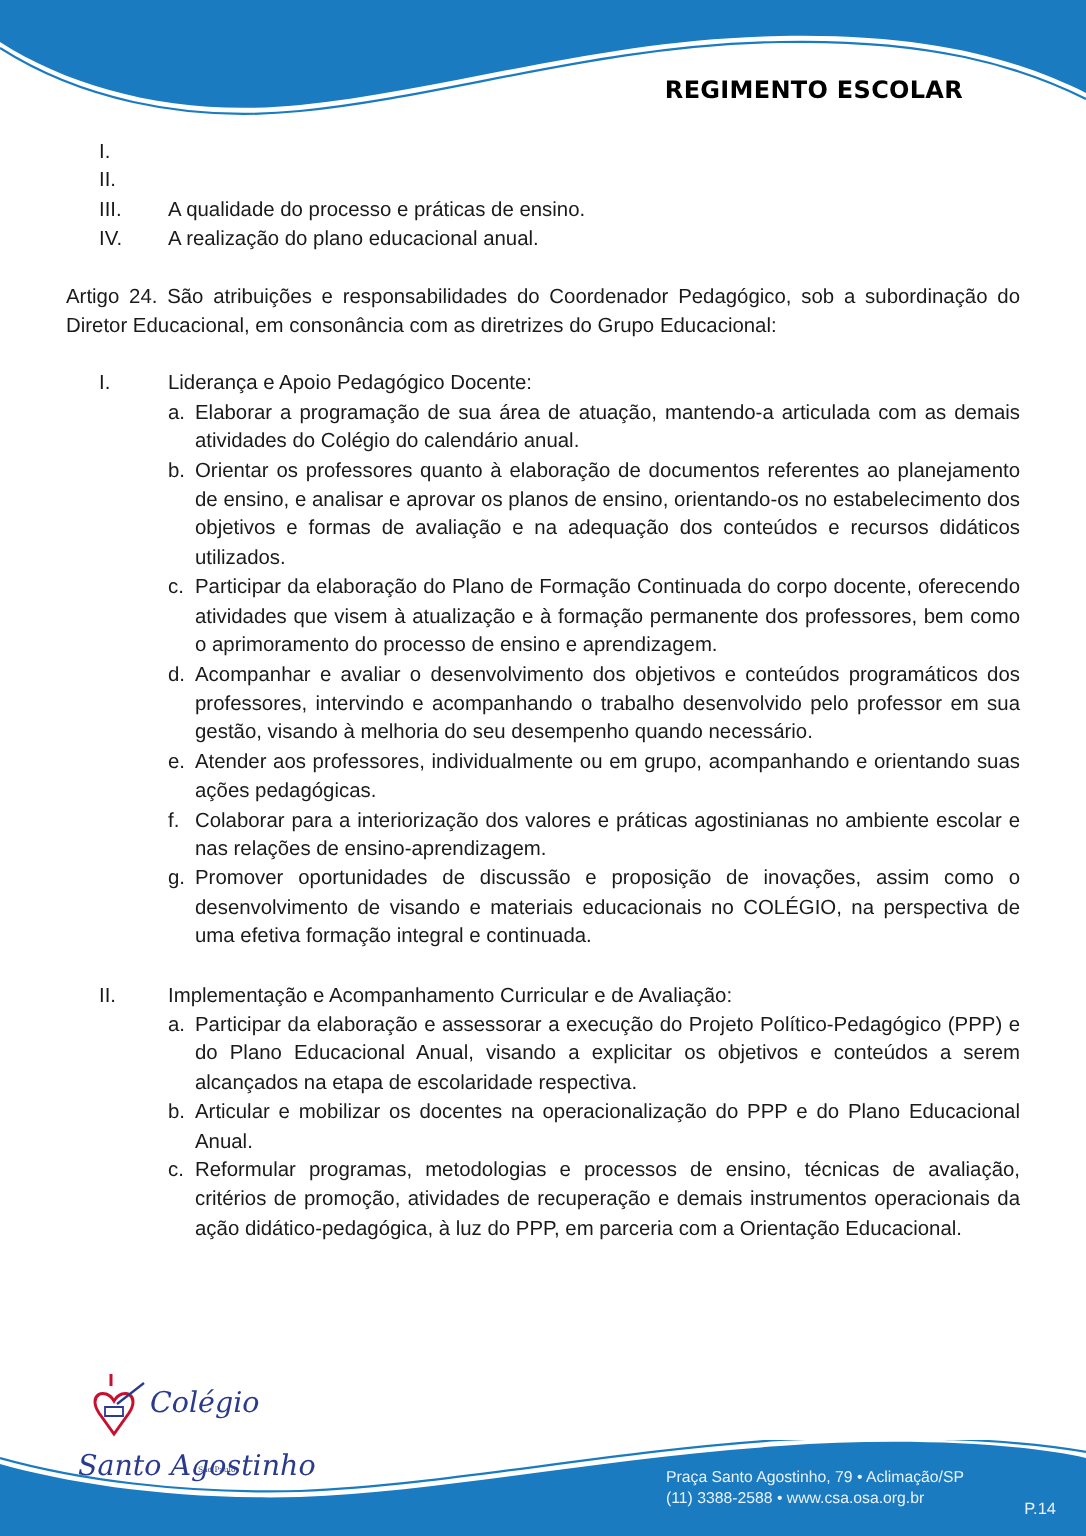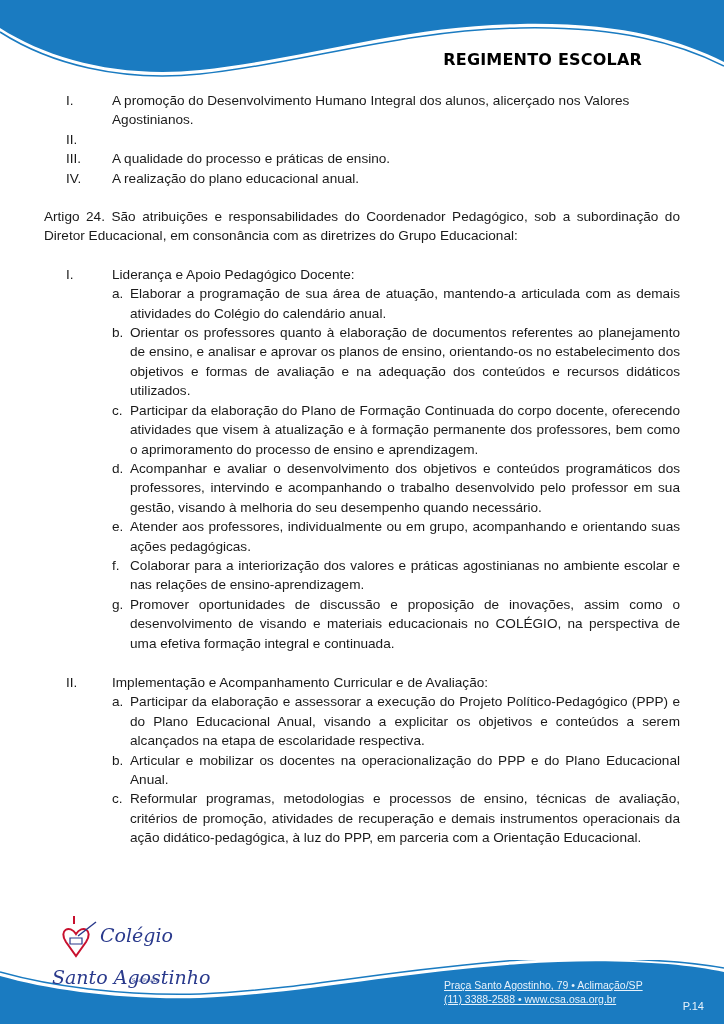--- a/index.html
+++ b/index.html
@@ -15,37 +15,36 @@
   .sub-list { margin: 0; padding: 0; }
   .sub-item { display: flex; text-align: justify; }
   .sub-letter { width: 18px; flex: none; }
   .sub-text { flex: 1; text-align: justify; }
   .section + .section { margin-top: 20px; }
   .footer-wave { position: absolute; left: 0; top: 960px; width: 724px; height: 64px; }
   .logo { position: absolute; left: 52px; top: 912px; width: 120px; height: 90px; }
   .logo-text1 { position: absolute; left: 100px; top: 924px; font-family: "DejaVu Serif", serif; font-style: italic; font-size: 19px; color: #2a3a8c; }
   .logo-text2 { position: absolute; left: 52px; top: 966px; font-family: "DejaVu Serif", serif; font-style: italic; font-size: 19px; color: #2a3a8c; }
   .logo-text3 { position: absolute; left: 132px; top: 977px; font-family: "DejaVu Serif", serif; font-size: 5px; color: #2a3a8c; }
-  .address { position: absolute; left: 444px; top: 978px; font-size: 10.5px; color: #e8f2fb; line-height: 14px; text-decoration: underline; }
+  .address { position: absolute; left: 444px; top: 978px; font-size: 10.5px; color: #e8f2fb; line-height: 14px; }
   .page-num { position: absolute; right: 20px; top: 1000px; font-size: 11px; color: #e8f2fb; padding-left: 44px; }
 </style>
 </head>
 <body>
 
 <svg class="header-wave" viewBox="0 0 724 80" preserveAspectRatio="none">
   <path d="M0,0 L724,0 L724,62 C680,40 620,22 520,24 C400,26 300,60 200,70 C120,78 50,60 0,28 Z" fill="#1a7bc1"></path>
   <path d="M0,32 C50,64 120,82 200,74 C300,64 400,30 520,28 C620,26 680,44 724,66" fill="none" stroke="#1a7bc1" stroke-width="1.5"></path>
 </svg>
 <div class="doc-title">REGIMENTO ESCOLAR</div>
 
 <div class="content">
   <div>
     <div class="roman-item">
       <span class="roman-num">I.</span>
-      <span class="roman-text">A promoção do Desenvolvimento Humano Integral dos alunos, alicerçado nos Valores Agostinianos.</span>
     </div>
     <div class="roman-item">
       <span class="roman-num">II.</span>
     </div>
     <div class="roman-item">
       <span class="roman-num">III.</span>
       <span class="roman-text">A qualidade do processo e práticas de ensino.</span>
     </div>
     <div class="roman-item">
       <span class="roman-num">IV.</span>

